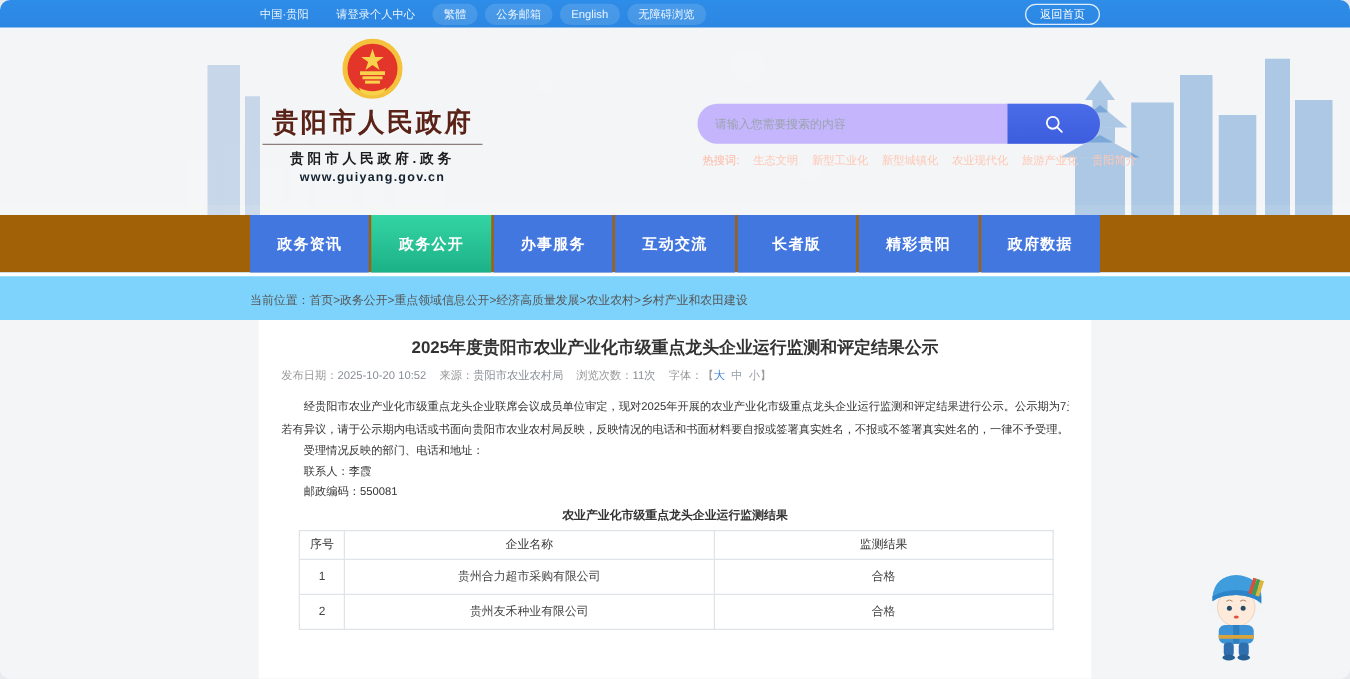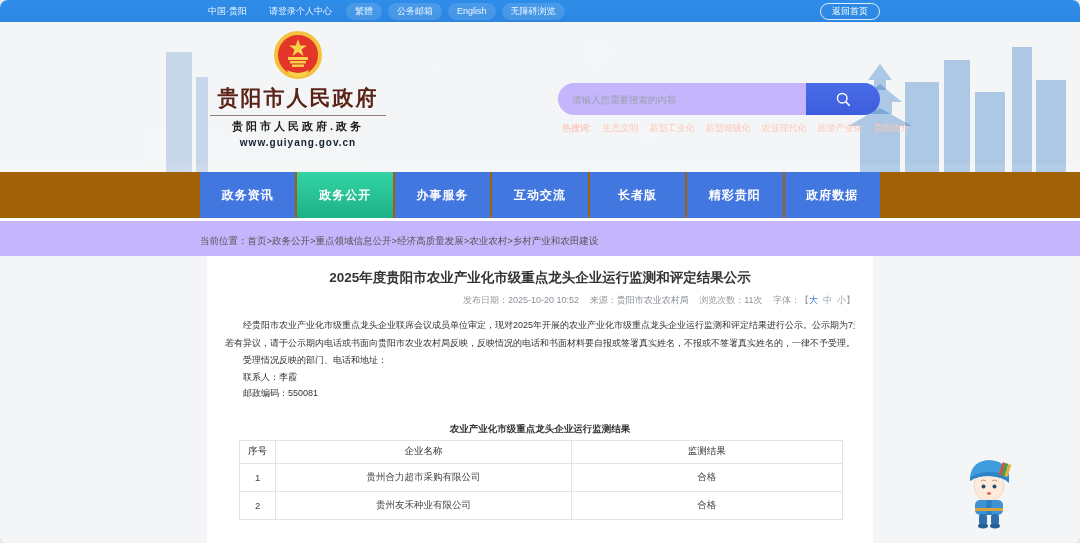--- a/index.html
+++ b/index.html
@@ -33,37 +33,37 @@
   .hw-label{font-size:9px;color:#ffb9a4;}
   .hw-term{font-size:9px;color:#ffc7b4;cursor:pointer;text-decoration:none;}
 
   
   .navbar{height:46px;background:#a16207;}
   .navbar .col{display:flex;height:100%;gap:2px;}
   .nav-item{flex:1;display:flex;align-items:center;justify-content:center;background:#4377e0;color:#fff;font-size:12px;font-weight:bold;cursor:pointer;letter-spacing:1px;}
   .nav-item.active{background:linear-gradient(180deg,#34d4a4,#1cb187);}
 
   
-  .crumb-row{background:#c4b5fd;border-top:3px solid #ffffff;padding:9px 0 8px 0;}
+  .crumb-row{background:#7dd3fc;border-top:3px solid #ffffff;padding:9px 0 8px 0;}
   .crumb{font-size:9.5px;color:#555;}
 
   
   .content-area{background:#f3f5f7;}
   .card{width:666px;margin:0 auto;background:#fff;min-height:300px;padding:10px 18px 20px 18px;box-sizing:border-box;}
   .art-title{font-size:13.5px;font-weight:bold;color:#333;text-align:center;line-height:20px;margin:2px 0 0 0;}
-  .art-meta{font-size:9px;color:#999;text-align:right;line-height:14px;margin-top:5px;white-space:nowrap;}
+  .art-meta{font-size:9px;color:#999;text-align:left;line-height:14px;margin-top:5px;white-space:nowrap;}
   .art-meta .mv{color:#8a8f96;margin-right:8px;}
   .art-meta .ml{color:#999;}
   .fs-large{color:#3b82de;cursor:pointer;}
   .fs-mid,.fs-small{color:#9aa0a8;cursor:pointer;margin-left:5px;}
   .body-text{margin-top:9px;}
   .p-line{font-size:9px;color:#333;line-height:18px;margin:0;white-space:nowrap;overflow:hidden;}
   .p-line.indent{text-indent:2em;}
   .c-line{font-size:9px;color:#333;line-height:16.5px;margin:0;text-indent:2em;white-space:nowrap;overflow:hidden;}
-  .tbl-caption{font-size:9.5px;font-weight:bold;color:#333;text-align:center;line-height:18px;margin-top:18px;}
+  .tbl-caption{font-size:9.5px;font-weight:bold;color:#333;text-align:center;line-height:18px;margin-top:2px;}
   table.result{border-collapse:collapse;margin:2px 12px 0 14px;width:calc(100% - 26px);}
   table.result th,table.result td{border:1px solid #e0e3e7;font-size:9.5px;color:#444;text-align:center;font-weight:normal;}
   table.result th{height:20px;color:#333;}
   table.result td{height:25px;}
   .col-no{width:6%;}.col-name{width:49%;}.col-res{width:45%;}
 
   
   .mascot{position:absolute;right:62px;bottom:14px;width:58px;height:76px;cursor:pointer;}
 </style>
 </head>

